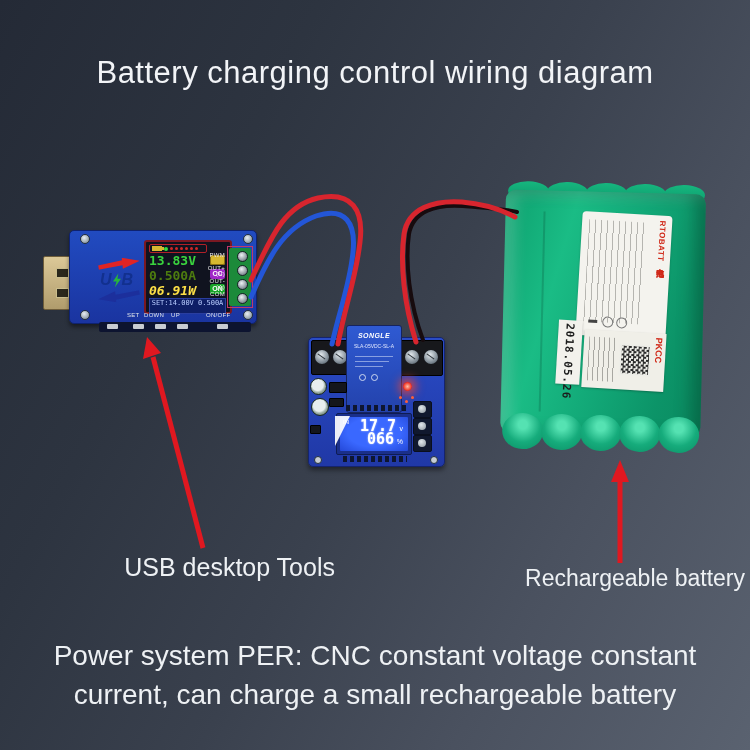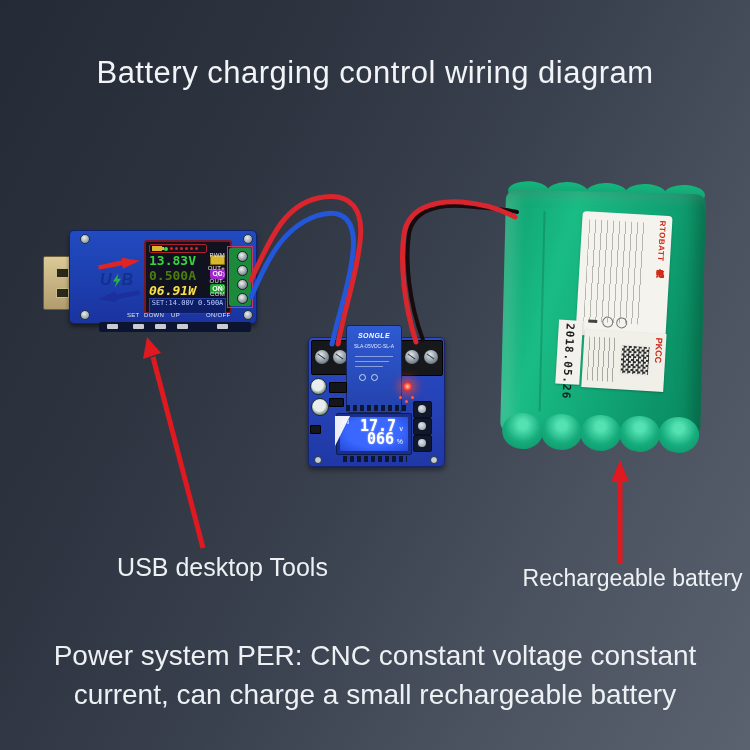--- a/index.html
+++ b/index.html
@@ -1,21 +1,21 @@
 <!DOCTYPE html>
 <html><head>
 <meta charset="utf-8">
 <style>
   html,body{margin:0;padding:0;background:#222;}
   .canvas{position:relative;width:750px;height:750px;overflow:hidden;
     background:linear-gradient(118deg,#242a36 0%,#2d3440 28%,#3a414e 52%,#4a515f 74%,#5a6270 100%);
     font-family:"Liberation Sans",sans-serif;}
   .abs{position:absolute;}
   .title{left:0;top:55px;width:750px;text-align:center;color:#f2f4f7;font-size:31px;letter-spacing:.5px;}
-  .caption{color:#eef1f4;text-align:center;}
+  .caption{color:#eef1f4;text-align:right;}
   .cap-usb{left:110px;top:553px;width:225px;font-size:25px;}
   .cap-bat{left:520px;top:565px;width:225px;font-size:23px;}
   .footer{left:0;top:636px;width:750px;text-align:center;color:#eef1f4;font-size:28px;line-height:39px;}
 
   
   .usb-tool{left:43px;top:228px;width:212px;height:106px;}
   .plug{left:0;top:28px;width:28px;height:52px;background:linear-gradient(#dcc998,#b09c6c);border:1px solid #6e5d3a;border-radius:2px 0 0 2px;}
   .slot{left:12px;width:11px;height:8px;background:#2a271b;border:1px solid #cabd8c;}
   .slot.s1{top:11px}.slot.s2{top:31px}
   .pcb{left:26px;top:2px;width:186px;height:92px;background:linear-gradient(#214bc0,#1a34a0);border:1px solid #0e2270;border-radius:5px;box-shadow:0 3px 4px rgba(0,0,0,.45);}

